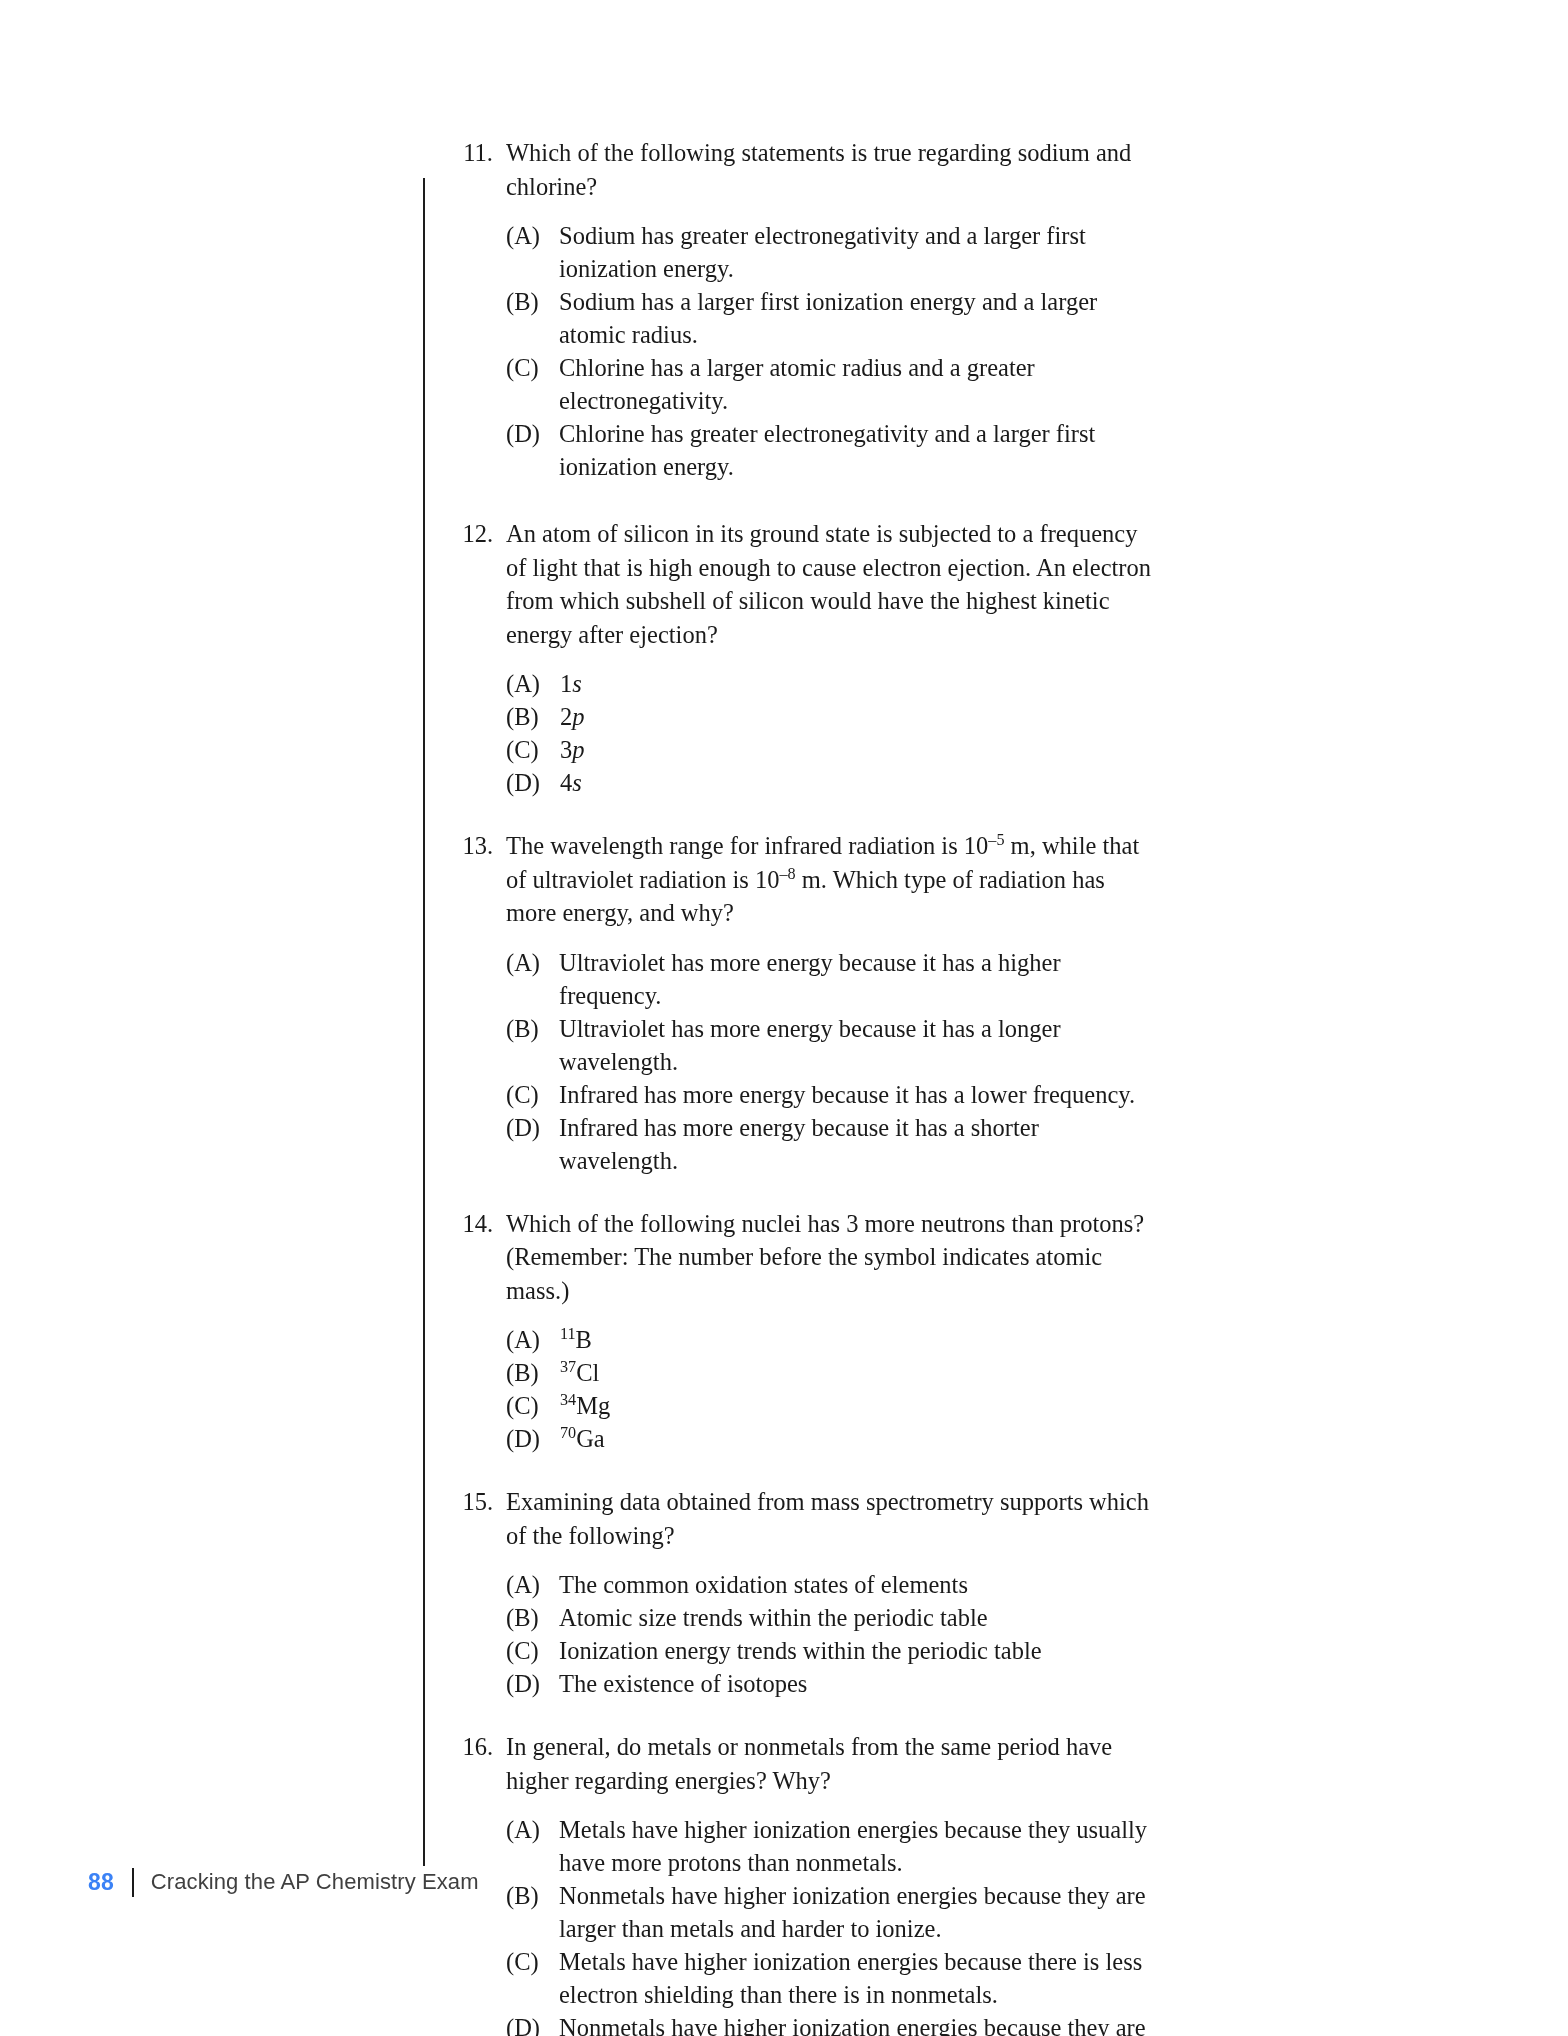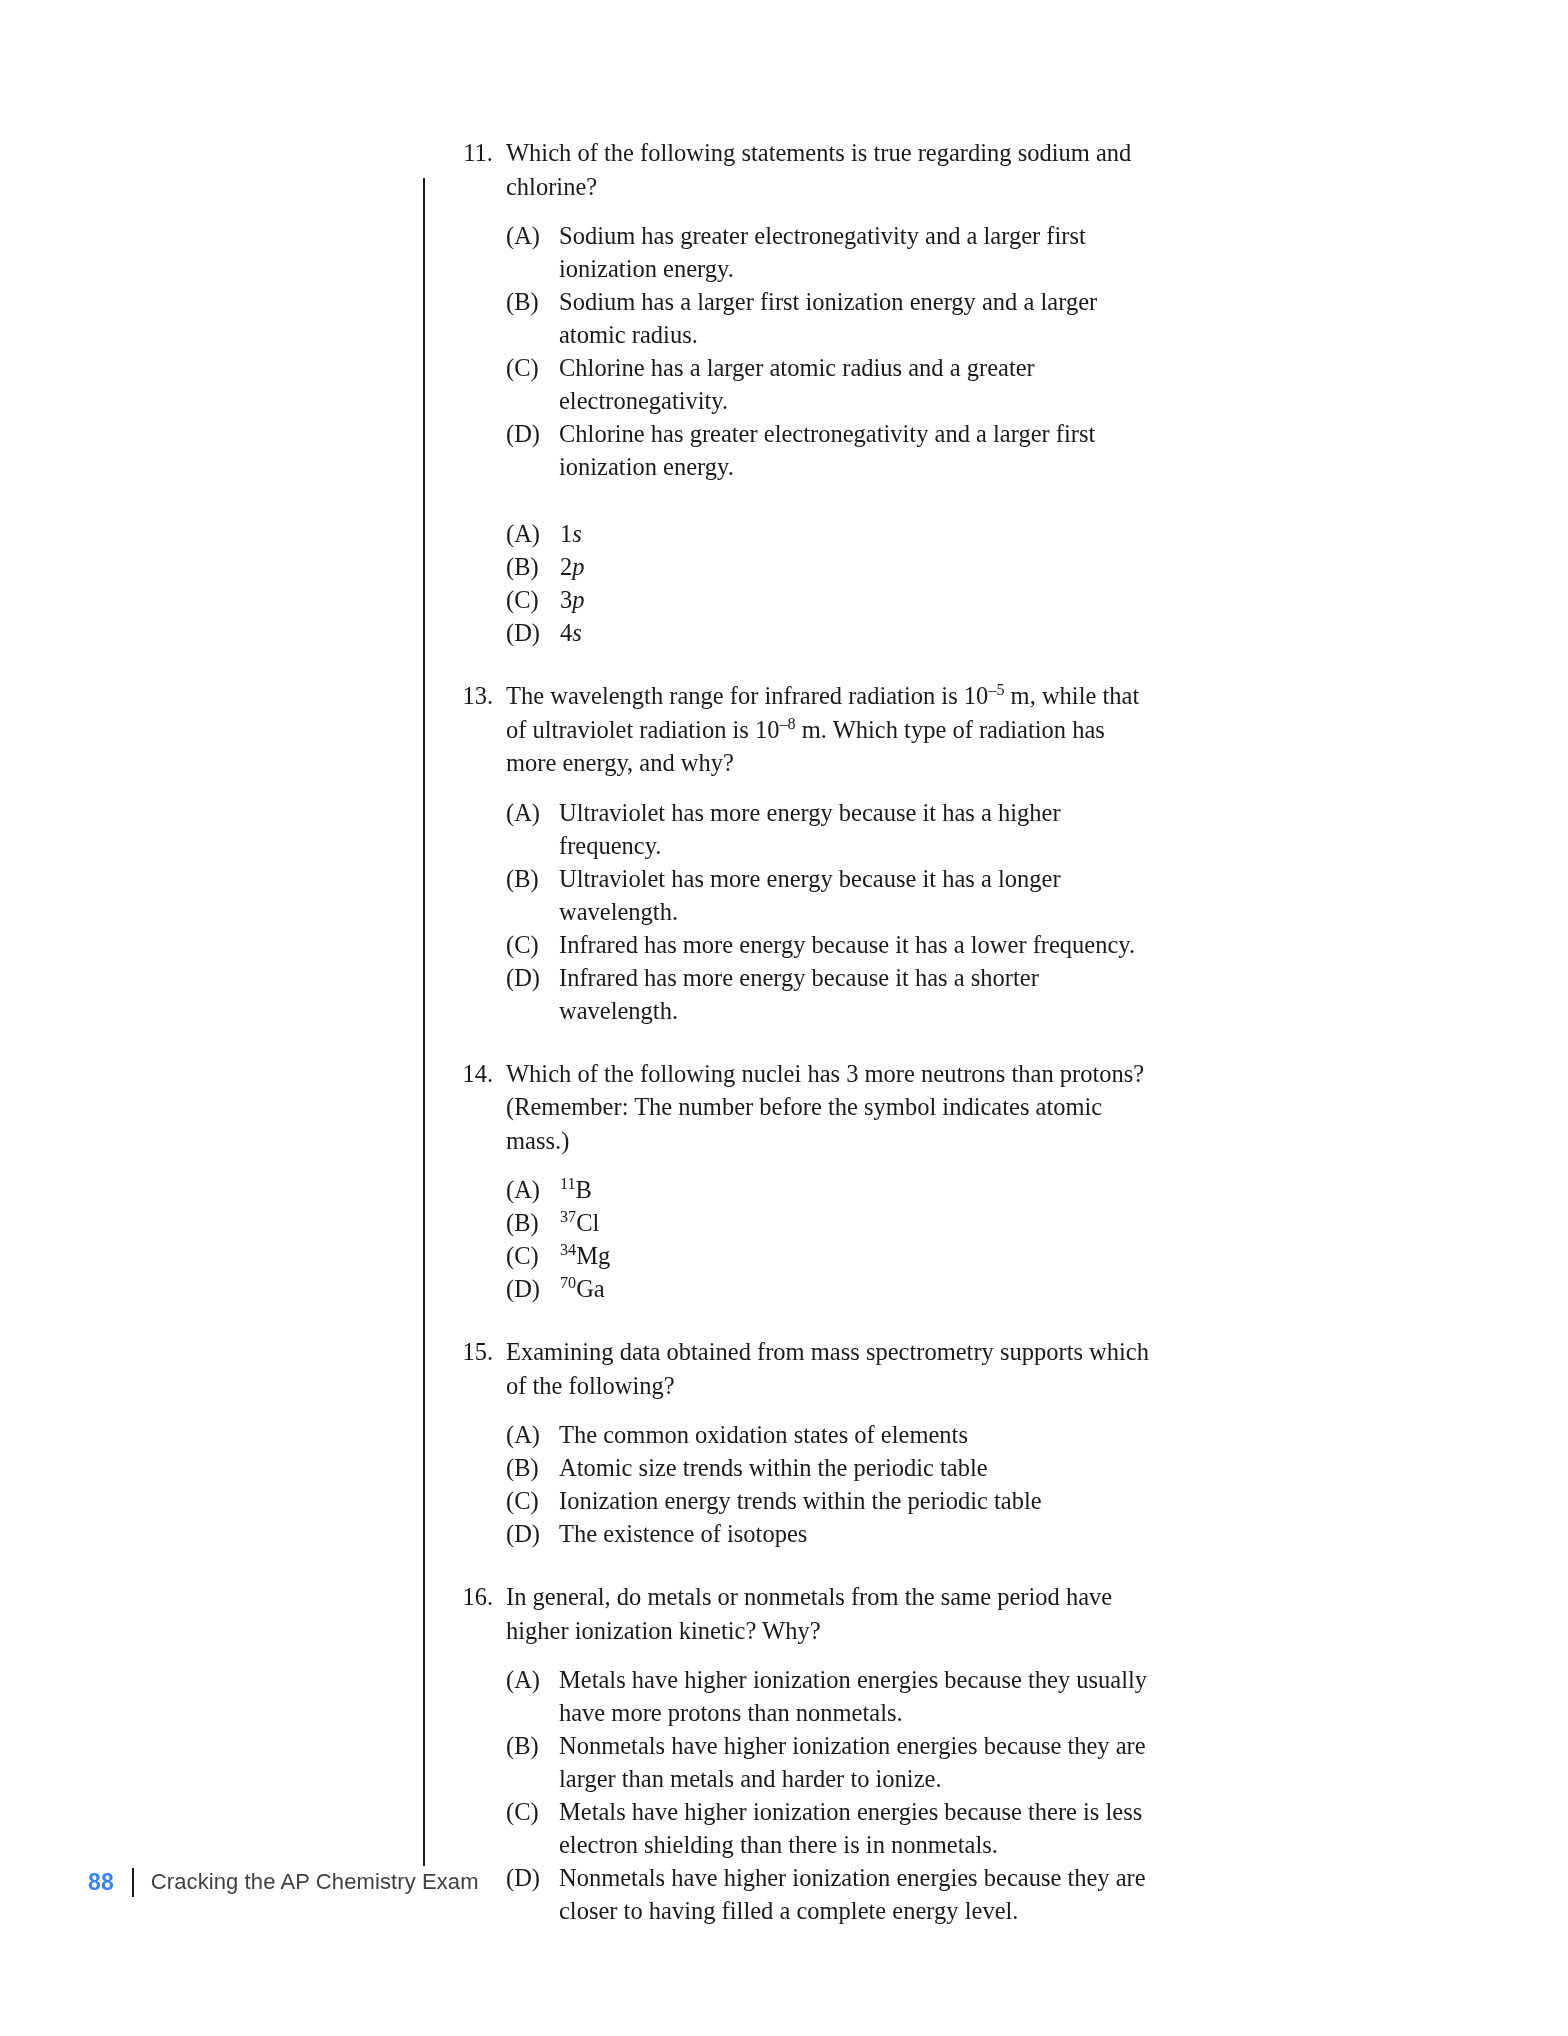--- a/index.html
+++ b/index.html
@@ -145,20 +145,24 @@
           <span class="opt-text">Chlorine has a larger atomic radius and a greater electronegativity.</span>
         </div>
         <div class="option">
           <span class="opt-letter">(D)</span>
           <span class="opt-text">Chlorine has greater electronegativity and a larger first ionization energy.</span>
         </div>
       </div>
     </div>
 
     <div class="question" style="margin-bottom:30px;">
+      <div class="q-head">
+        <div class="q-num">12.</div>
+        <div class="q-stem">An atom of silicon in its ground state is subjected to a frequency of light that is high enough to cause electron ejection. An electron from which subshell of silicon would have the highest kinetic energy after ejection?</div>
+      </div>
       <div class="options tight">
         <div class="option">
           <span class="opt-letter">(A)</span>
           <span class="opt-text"><span>1</span><span class="ital">s</span></span>
         </div>
         <div class="option">
           <span class="opt-letter">(B)</span>
           <span class="opt-text"><span>2</span><span class="ital">p</span></span>
         </div>
         <div class="option">
@@ -243,21 +247,21 @@
         <div class="option">
           <span class="opt-letter">(D)</span>
           <span class="opt-text">The existence of isotopes</span>
         </div>
       </div>
     </div>
 
     <div class="question" style="margin-bottom:30px;">
       <div class="q-head">
         <div class="q-num">16.</div>
-        <div class="q-stem">In general, do metals or nonmetals from the same period have higher ionization kinetic? Why?</div>
+        <div class="q-stem">In general, do metals or nonmetals from the same period have higher regarding energies? Why?</div>
       </div>
       <div class="options wide">
         <div class="option">
           <span class="opt-letter">(A)</span>
           <span class="opt-text">Metals have higher ionization energies because they usually have more protons than nonmetals.</span>
         </div>
         <div class="option">
           <span class="opt-letter">(B)</span>
           <span class="opt-text">Nonmetals have higher ionization energies because they are larger than metals and harder to ionize.</span>
         </div>

